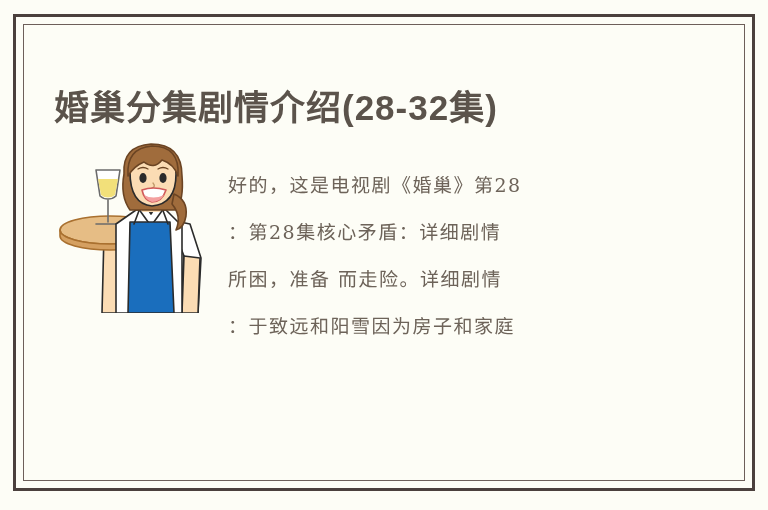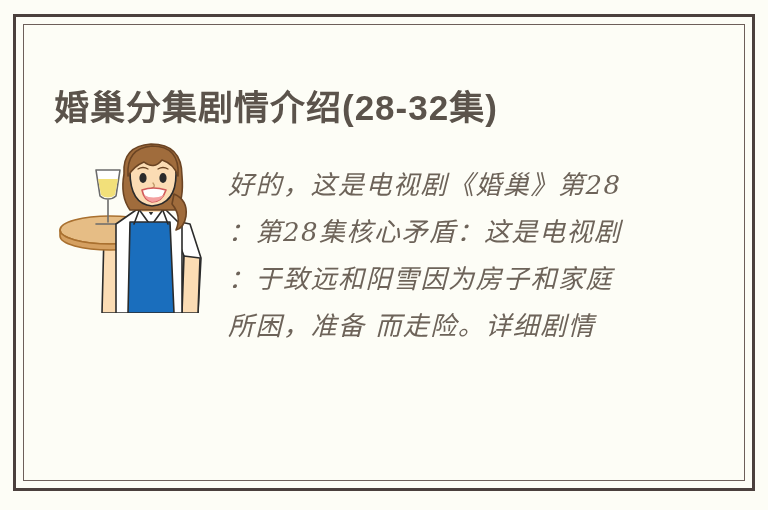--- a/index.html
+++ b/index.html
@@ -74,28 +74,27 @@
 
   
   .article {
     position: absolute;
     left: 228px;
     top: 162px;
     width: 424px;
   }
   .article .line {
     display: block;
-    font-size: 26px;
+    font-size: 19px;
     line-height: 47px;
     color: #6d6359;
     font-family: "DejaVu Serif", "Liberation Serif", serif;
     letter-spacing: 1.5px;
     text-align: justify;
     white-space: nowrap;
-    font-style: italic;
   }
   .article .line.spread {
     display: flex;
     justify-content: space-between;
   }
   .article .line.spread > span {
     display: inline-block;
   }
 </style>
 </head>
@@ -157,23 +156,23 @@
         <path d="M86 57 Q95 62 106 57 Q102 64 94 64 Q88 62 86 57 Z" fill="#f4a0a0" stroke="none"></path>
       </g>
     </svg>
   </div>
 
   <div class="article">
     <span class="line spread">
       <span>好的，这是电视剧《婚巢》第28</span>
     </span>
     <span class="line spread">
-      <span>：第28集核心矛盾：这是电视剧</span>
+      <span>：第28集核心矛盾：详细剧情</span>
+    </span>
+    <span class="line spread">
+      <span>所困，准备 而走险。详细剧情</span>
     </span>
     <span class="line spread">
       <span>：于致远和阳雪因为房子和家庭</span>
-    </span>
-    <span class="line spread">
-      <span>所困，准备 而走险。详细剧情</span>
     </span>
   </div>
 
 </div>
 
 </body></html>

